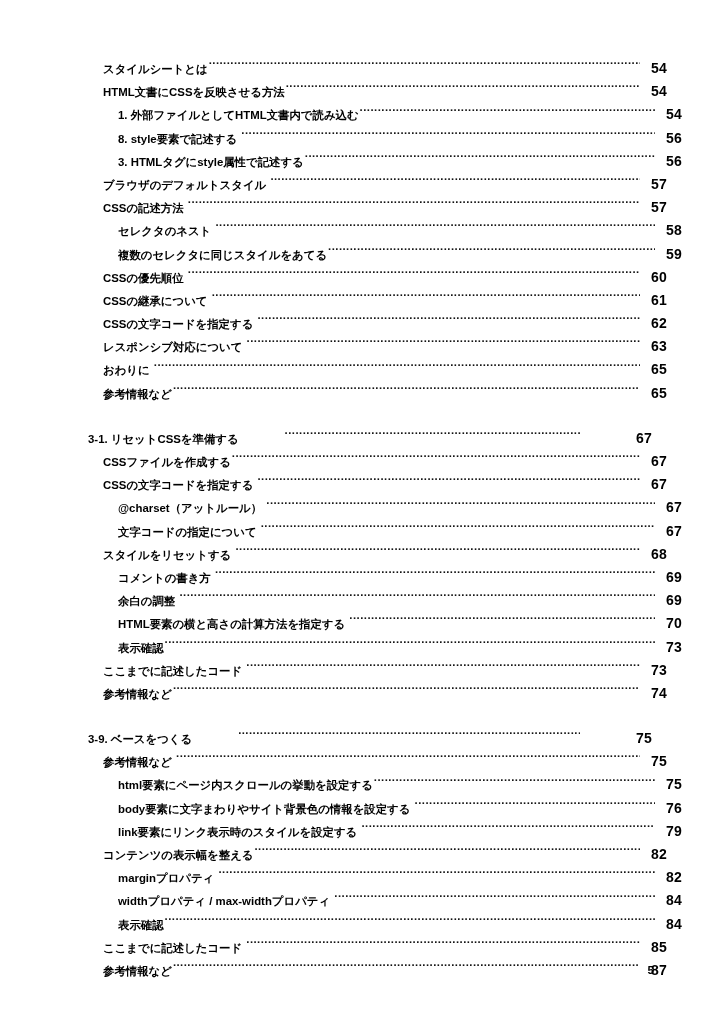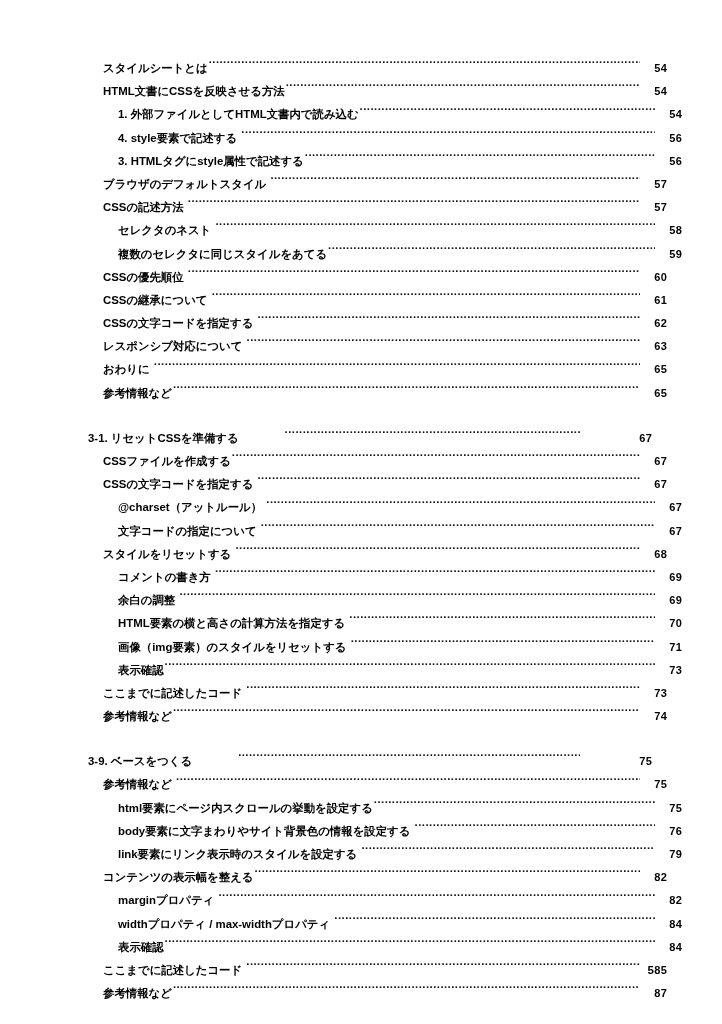--- a/index.html
+++ b/index.html
@@ -79,21 +79,21 @@
     position: absolute;
     left: 0;
     bottom: 0.06em;
     white-space: nowrap;
   }
 
   .entry .pageno {
     flex: 0 0 auto;
     width: 26px;
     text-align: right;
-    font-size: 11px;
+    font-size: 14px;
     font-weight: bold;
     letter-spacing: 0.2px;
   }
 
   
   .lvl-0 { padding-left: 0px; gap: 45px; }
   .lvl-1 { padding-left: 15px; }
   .lvl-2 { padding-left: 30px; }
 
   
@@ -124,21 +124,21 @@
           <span class="title">HTML文書にCSSを反映させる方法</span>
           <span class="leader"></span>
           <span class="pageno">54</span>
         </div>
         <div class="entry lvl-2">
           <span class="title">1. 外部ファイルとしてHTML文書内で読み込む</span>
           <span class="leader"></span>
           <span class="pageno">54</span>
         </div>
         <div class="entry lvl-2 gap">
-          <span class="title">4. style要素で記述する</span>
+          <span class="title">8. style要素で記述する</span>
           <span class="leader"></span>
           <span class="pageno">56</span>
         </div>
         <div class="entry lvl-2">
           <span class="title">3. HTMLタグにstyle属性で記述する</span>
           <span class="leader"></span>
           <span class="pageno">56</span>
         </div>
         <div class="entry lvl-1 gap">
           <span class="title">ブラウザのデフォルトスタイル</span>
@@ -230,25 +230,20 @@
         <div class="entry lvl-2 gap">
           <span class="title">余白の調整</span>
           <span class="leader"></span>
           <span class="pageno">69</span>
         </div>
         <div class="entry lvl-2 gap">
           <span class="title">HTML要素の横と高さの計算方法を指定する</span>
           <span class="leader"></span>
           <span class="pageno">70</span>
         </div>
-        <div class="entry lvl-2 gap">
-          <span class="title">画像（img要素）のスタイルをリセットする</span>
-          <span class="leader"></span>
-          <span class="pageno">71</span>
-        </div>
         <div class="entry lvl-2">
           <span class="title">表示確認</span>
           <span class="leader"></span>
           <span class="pageno">73</span>
         </div>
         <div class="entry lvl-1 gap">
           <span class="title">ここまでに記述したコード</span>
           <span class="leader"></span>
           <span class="pageno">73</span>
         </div>

